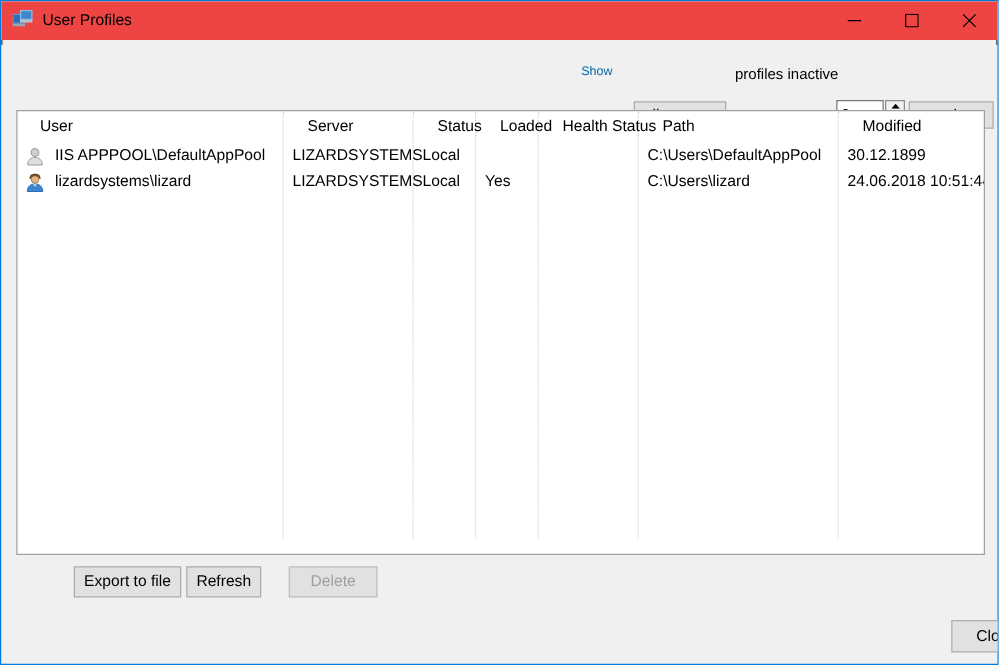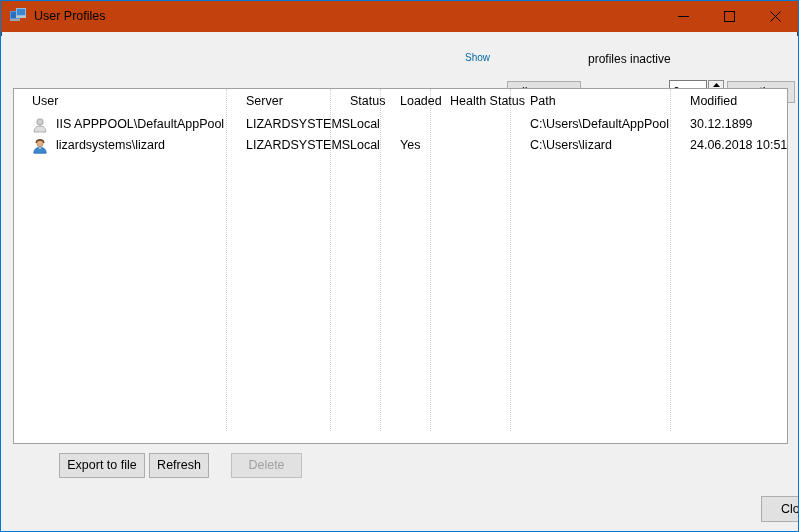--- a/index.html
+++ b/index.html
@@ -21,21 +21,21 @@
     background: #f0f0f0;
     overflow: hidden;
   }
 
   
   #titlebar {
     position: absolute;
     left: 0; top: 0;
     width: 797px;
     height: 31px;
-    background: #c2410c;
+    background: #ef4444;
     border-bottom: 4px solid #404040;
   }
   #title-icon {
     position: absolute;
     left: 9px; top: 7px;
     width: 17px; height: 16px;
   }
   #title-text {
     position: absolute;
     left: 33px; top: 7px;
@@ -167,21 +167,21 @@
   }
   .hcell {
     position: absolute;
     top: 5px;
     font-size: 12.5px;
     color: #000;
     white-space: nowrap;
   }
   .row {
     position: absolute;
-    left: 12px;
+    left: 0;
     width: 100%;
     height: 21px;
   }
   #row-0 { top: 26px; }
   #row-1 { top: 47px; }
   .cell {
     position: absolute;
     top: 2px;
     font-size: 12.5px;
     color: #000;

